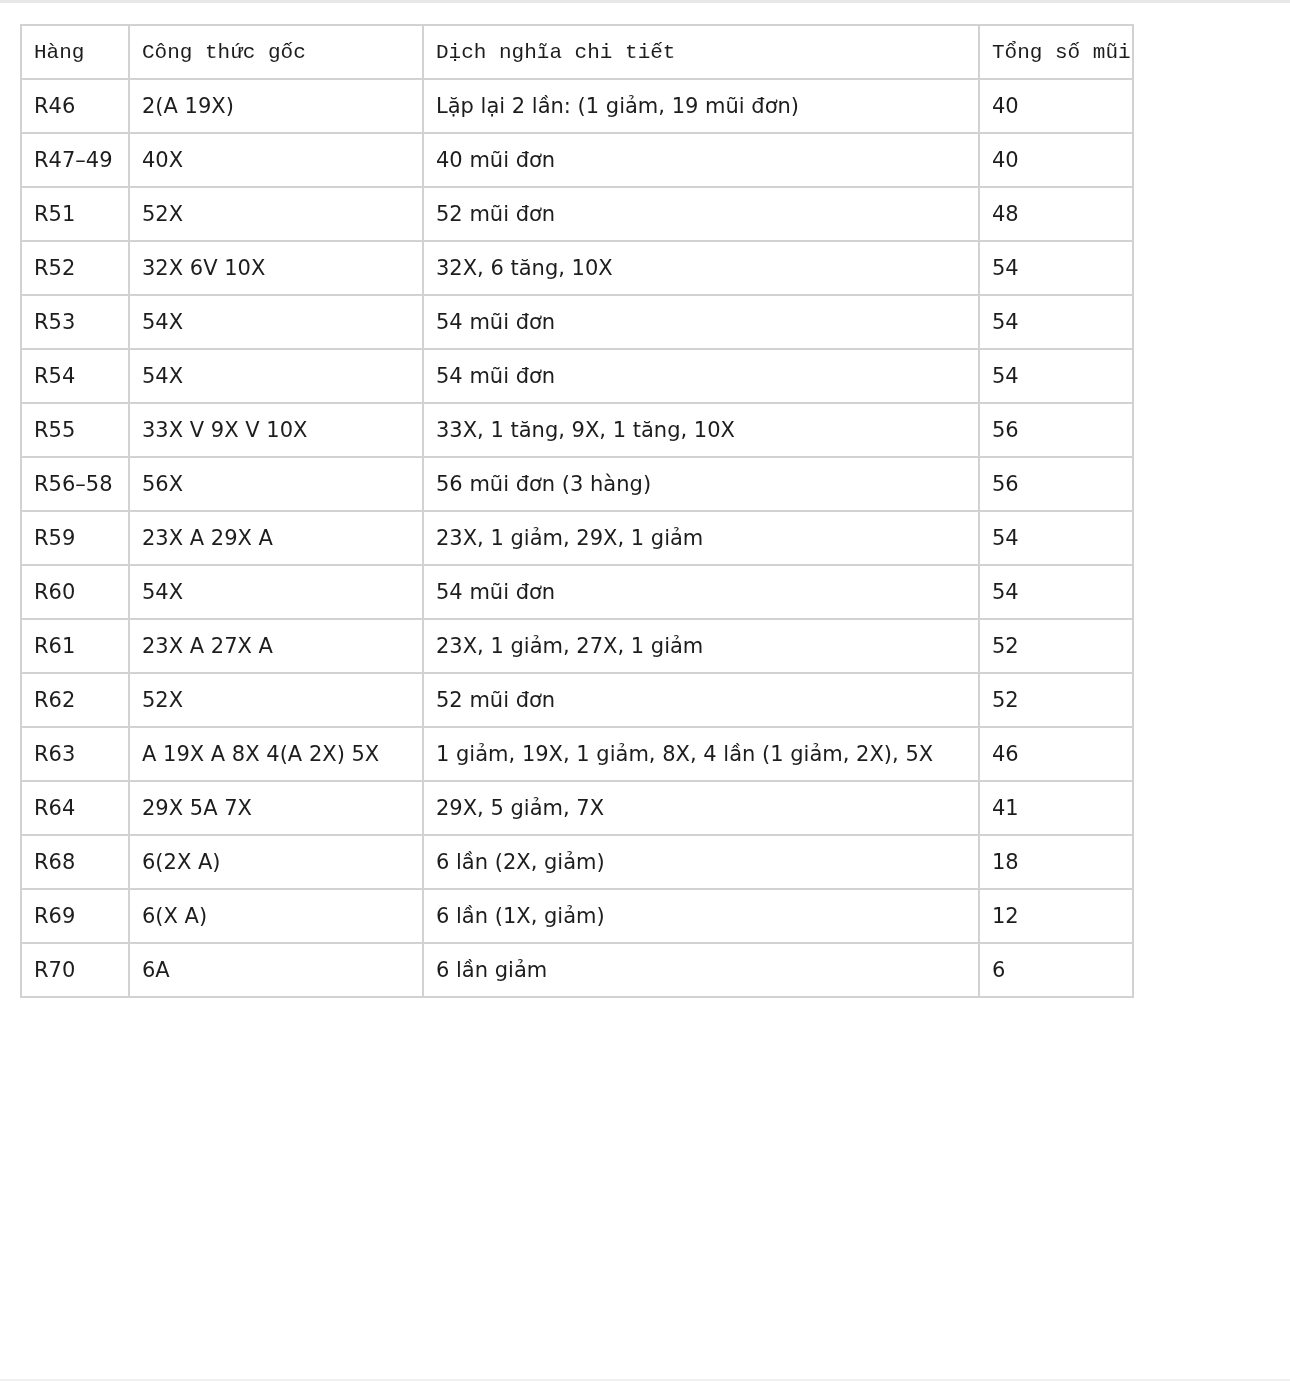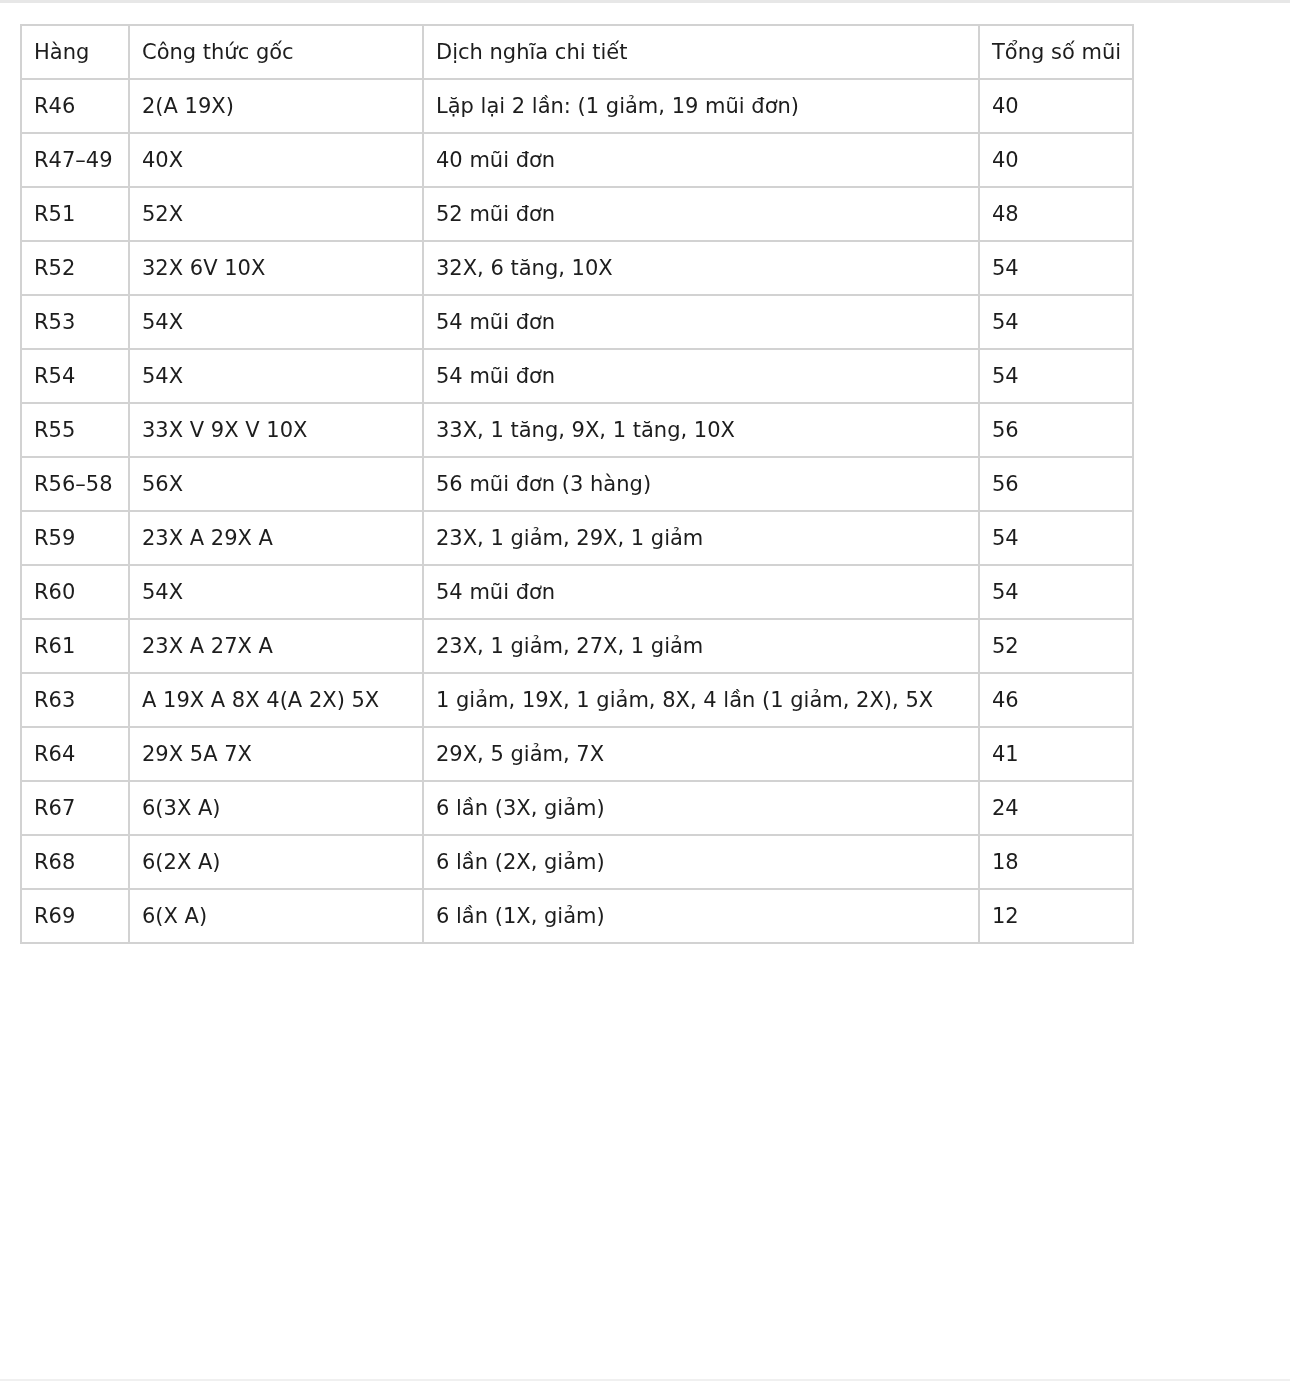--- a/index.html
+++ b/index.html
@@ -47,20 +47,21 @@
     font-weight: 400;
     text-align: left;
     vertical-align: middle;
     padding: 0 12px;
     height: 52px;
     white-space: nowrap;
     overflow: hidden;
   }
   .pattern-table th {
     height: 52px;
+    font-family: Liberation Mono, monospace;
   }
 </style>
 </head>
 <body>
 
 <div class="top-edge-line"></div>
 
 <table class="pattern-table">
   <colgroup>
     <col style="width:108px">
@@ -138,45 +139,51 @@
         <td>54 mũi đơn</td>
         <td>54</td>
       </tr>
       <tr>
         <td>R61</td>
         <td>23X A 27X A</td>
         <td>23X, 1 giảm, 27X, 1 giảm</td>
         <td>52</td>
       </tr>
       <tr>
+        <td>R62</td>
+        <td>52X</td>
+        <td>52 mũi đơn</td>
+        <td>52</td>
+      </tr>
+      <tr>
         <td>R63</td>
         <td>A 19X A 8X 4(A 2X) 5X</td>
         <td>1 giảm, 19X, 1 giảm, 8X, 4 lần (1 giảm, 2X), 5X</td>
         <td>46</td>
       </tr>
       <tr>
         <td>R64</td>
         <td>29X 5A 7X</td>
         <td>29X, 5 giảm, 7X</td>
         <td>41</td>
-      </tr>
-      <tr>
-        <td>R67</td>
-        <td>6(3X A)</td>
-        <td>6 lần (3X, giảm)</td>
-        <td>24</td>
       </tr>
       <tr>
         <td>R68</td>
         <td>6(2X A)</td>
         <td>6 lần (2X, giảm)</td>
         <td>18</td>
       </tr>
       <tr>
         <td>R69</td>
         <td>6(X A)</td>
         <td>6 lần (1X, giảm)</td>
         <td>12</td>
       </tr>
+      <tr>
+        <td>R70</td>
+        <td>6A</td>
+        <td>6 lần giảm</td>
+        <td>6</td>
+      </tr>
     </tbody>
 </table>
 
 <div class="bottom-edge-line"></div>
 
 </body></html>

